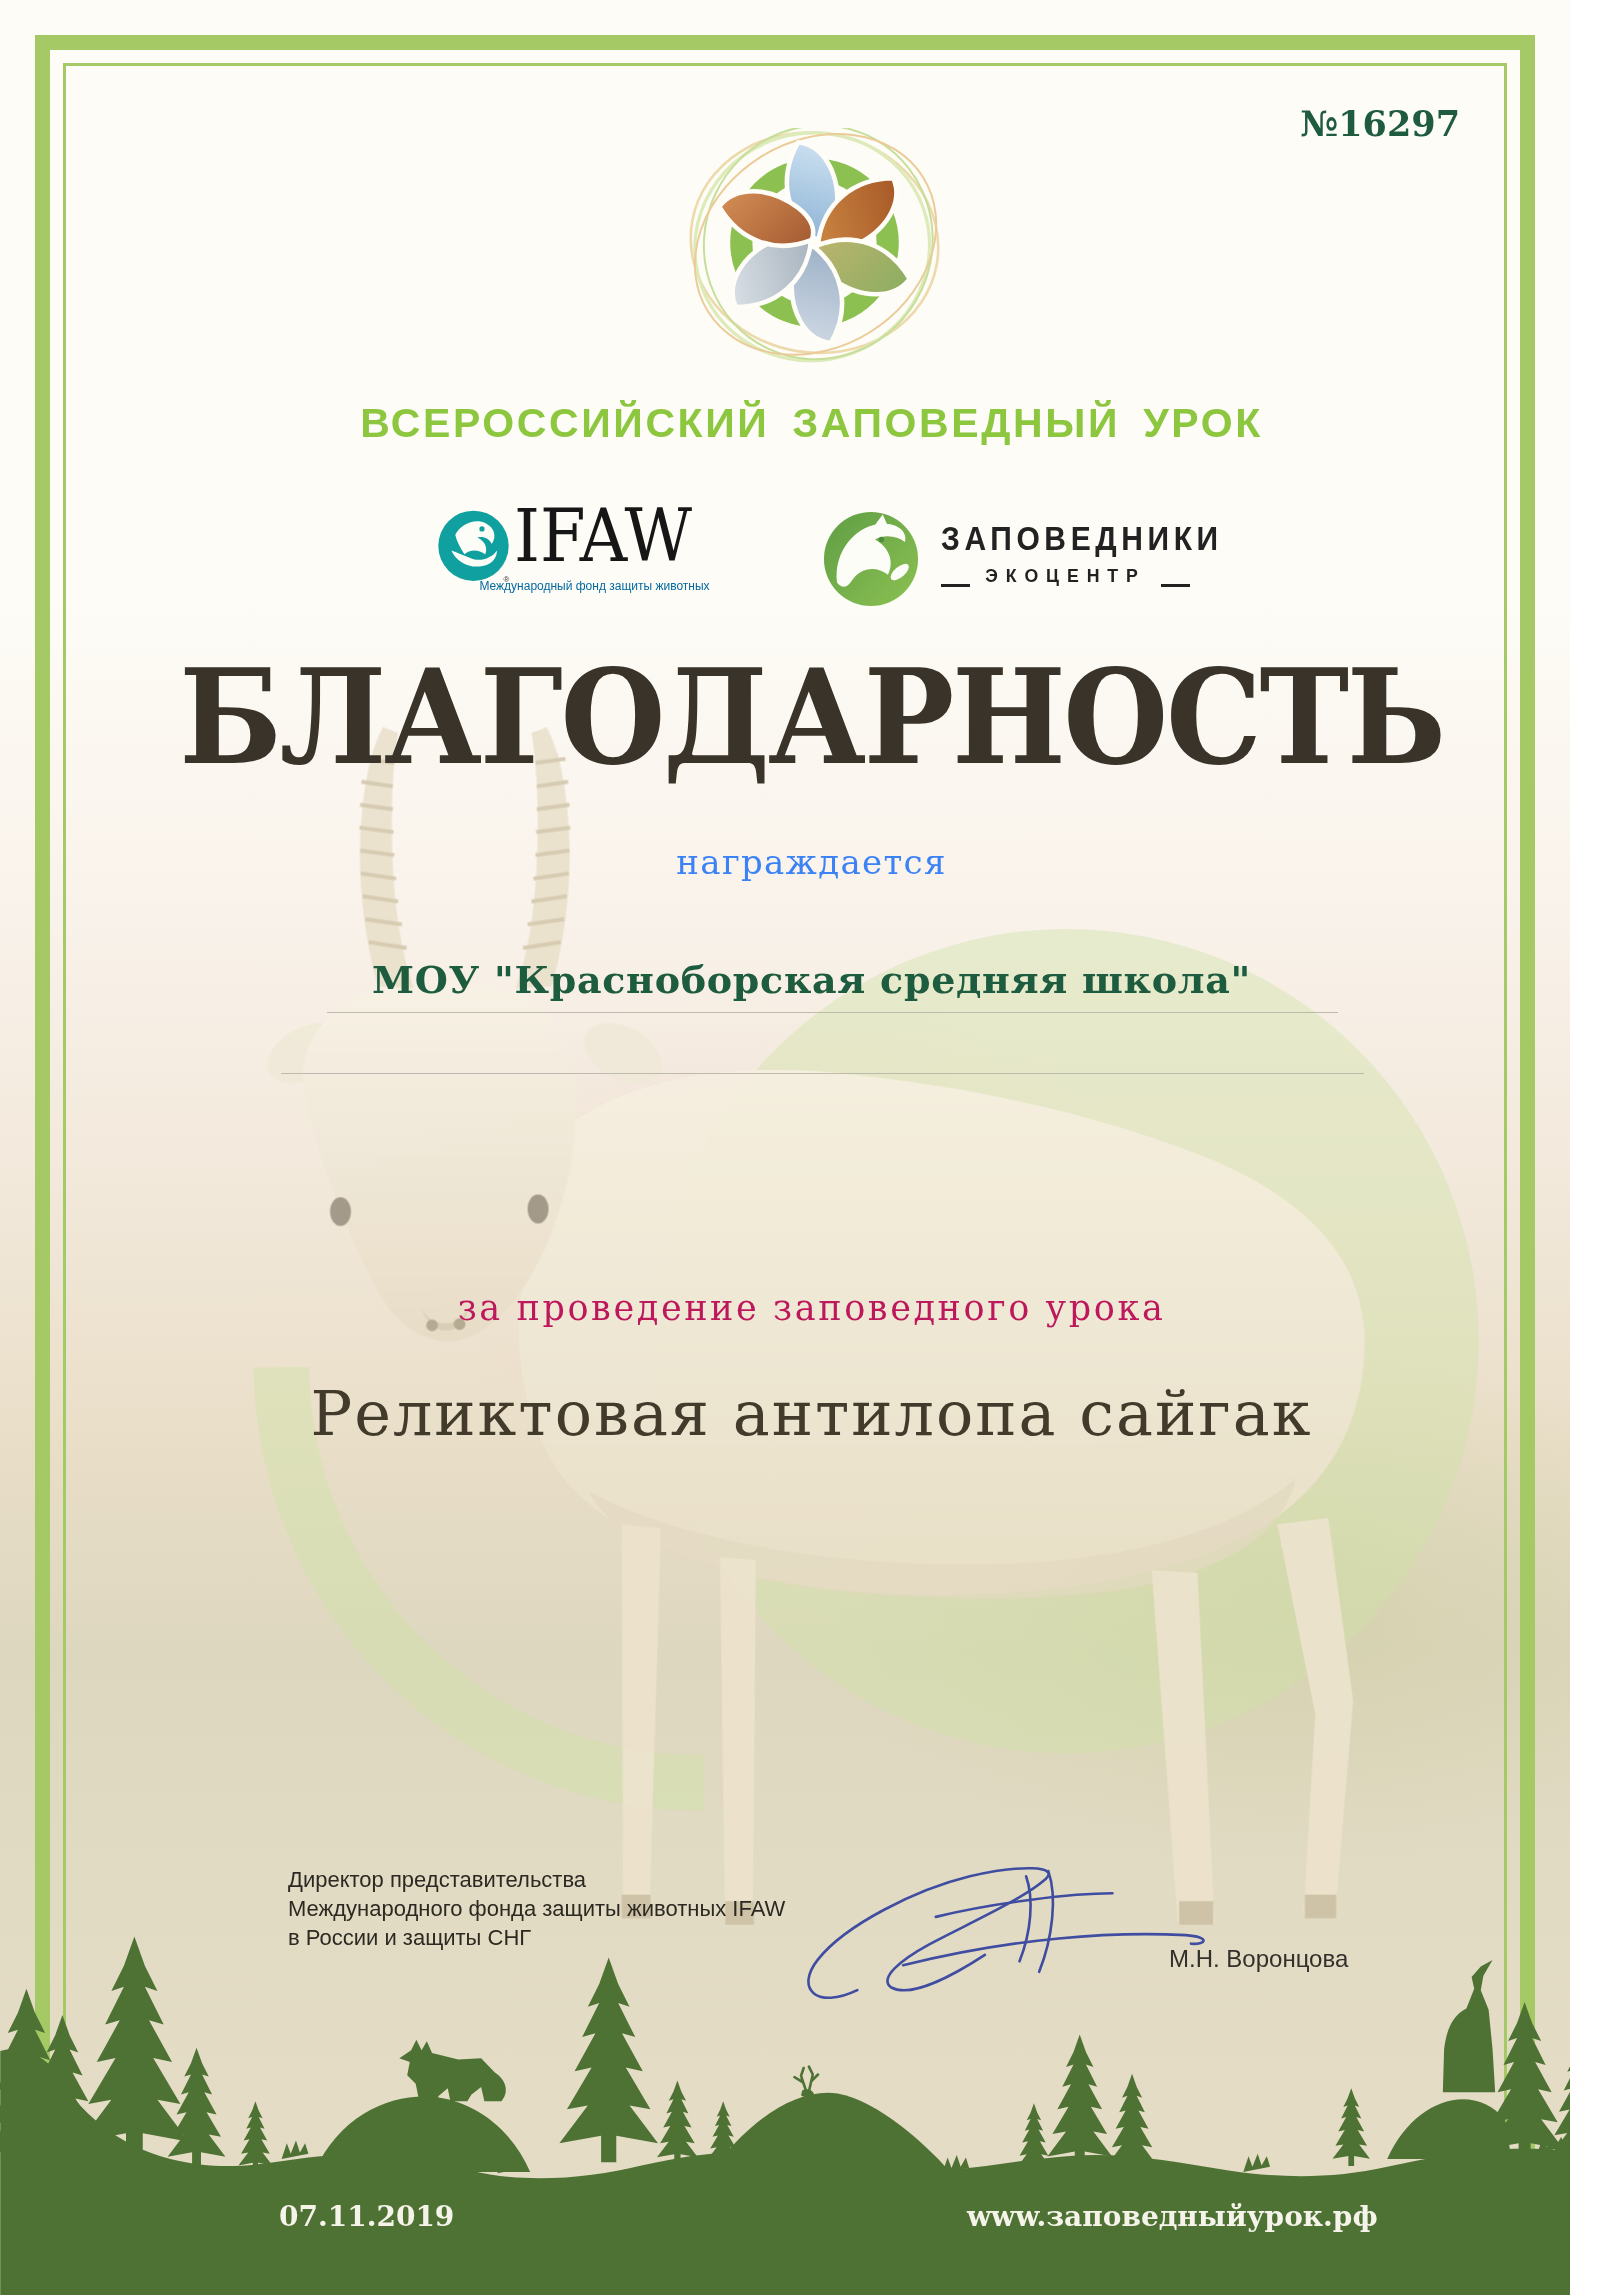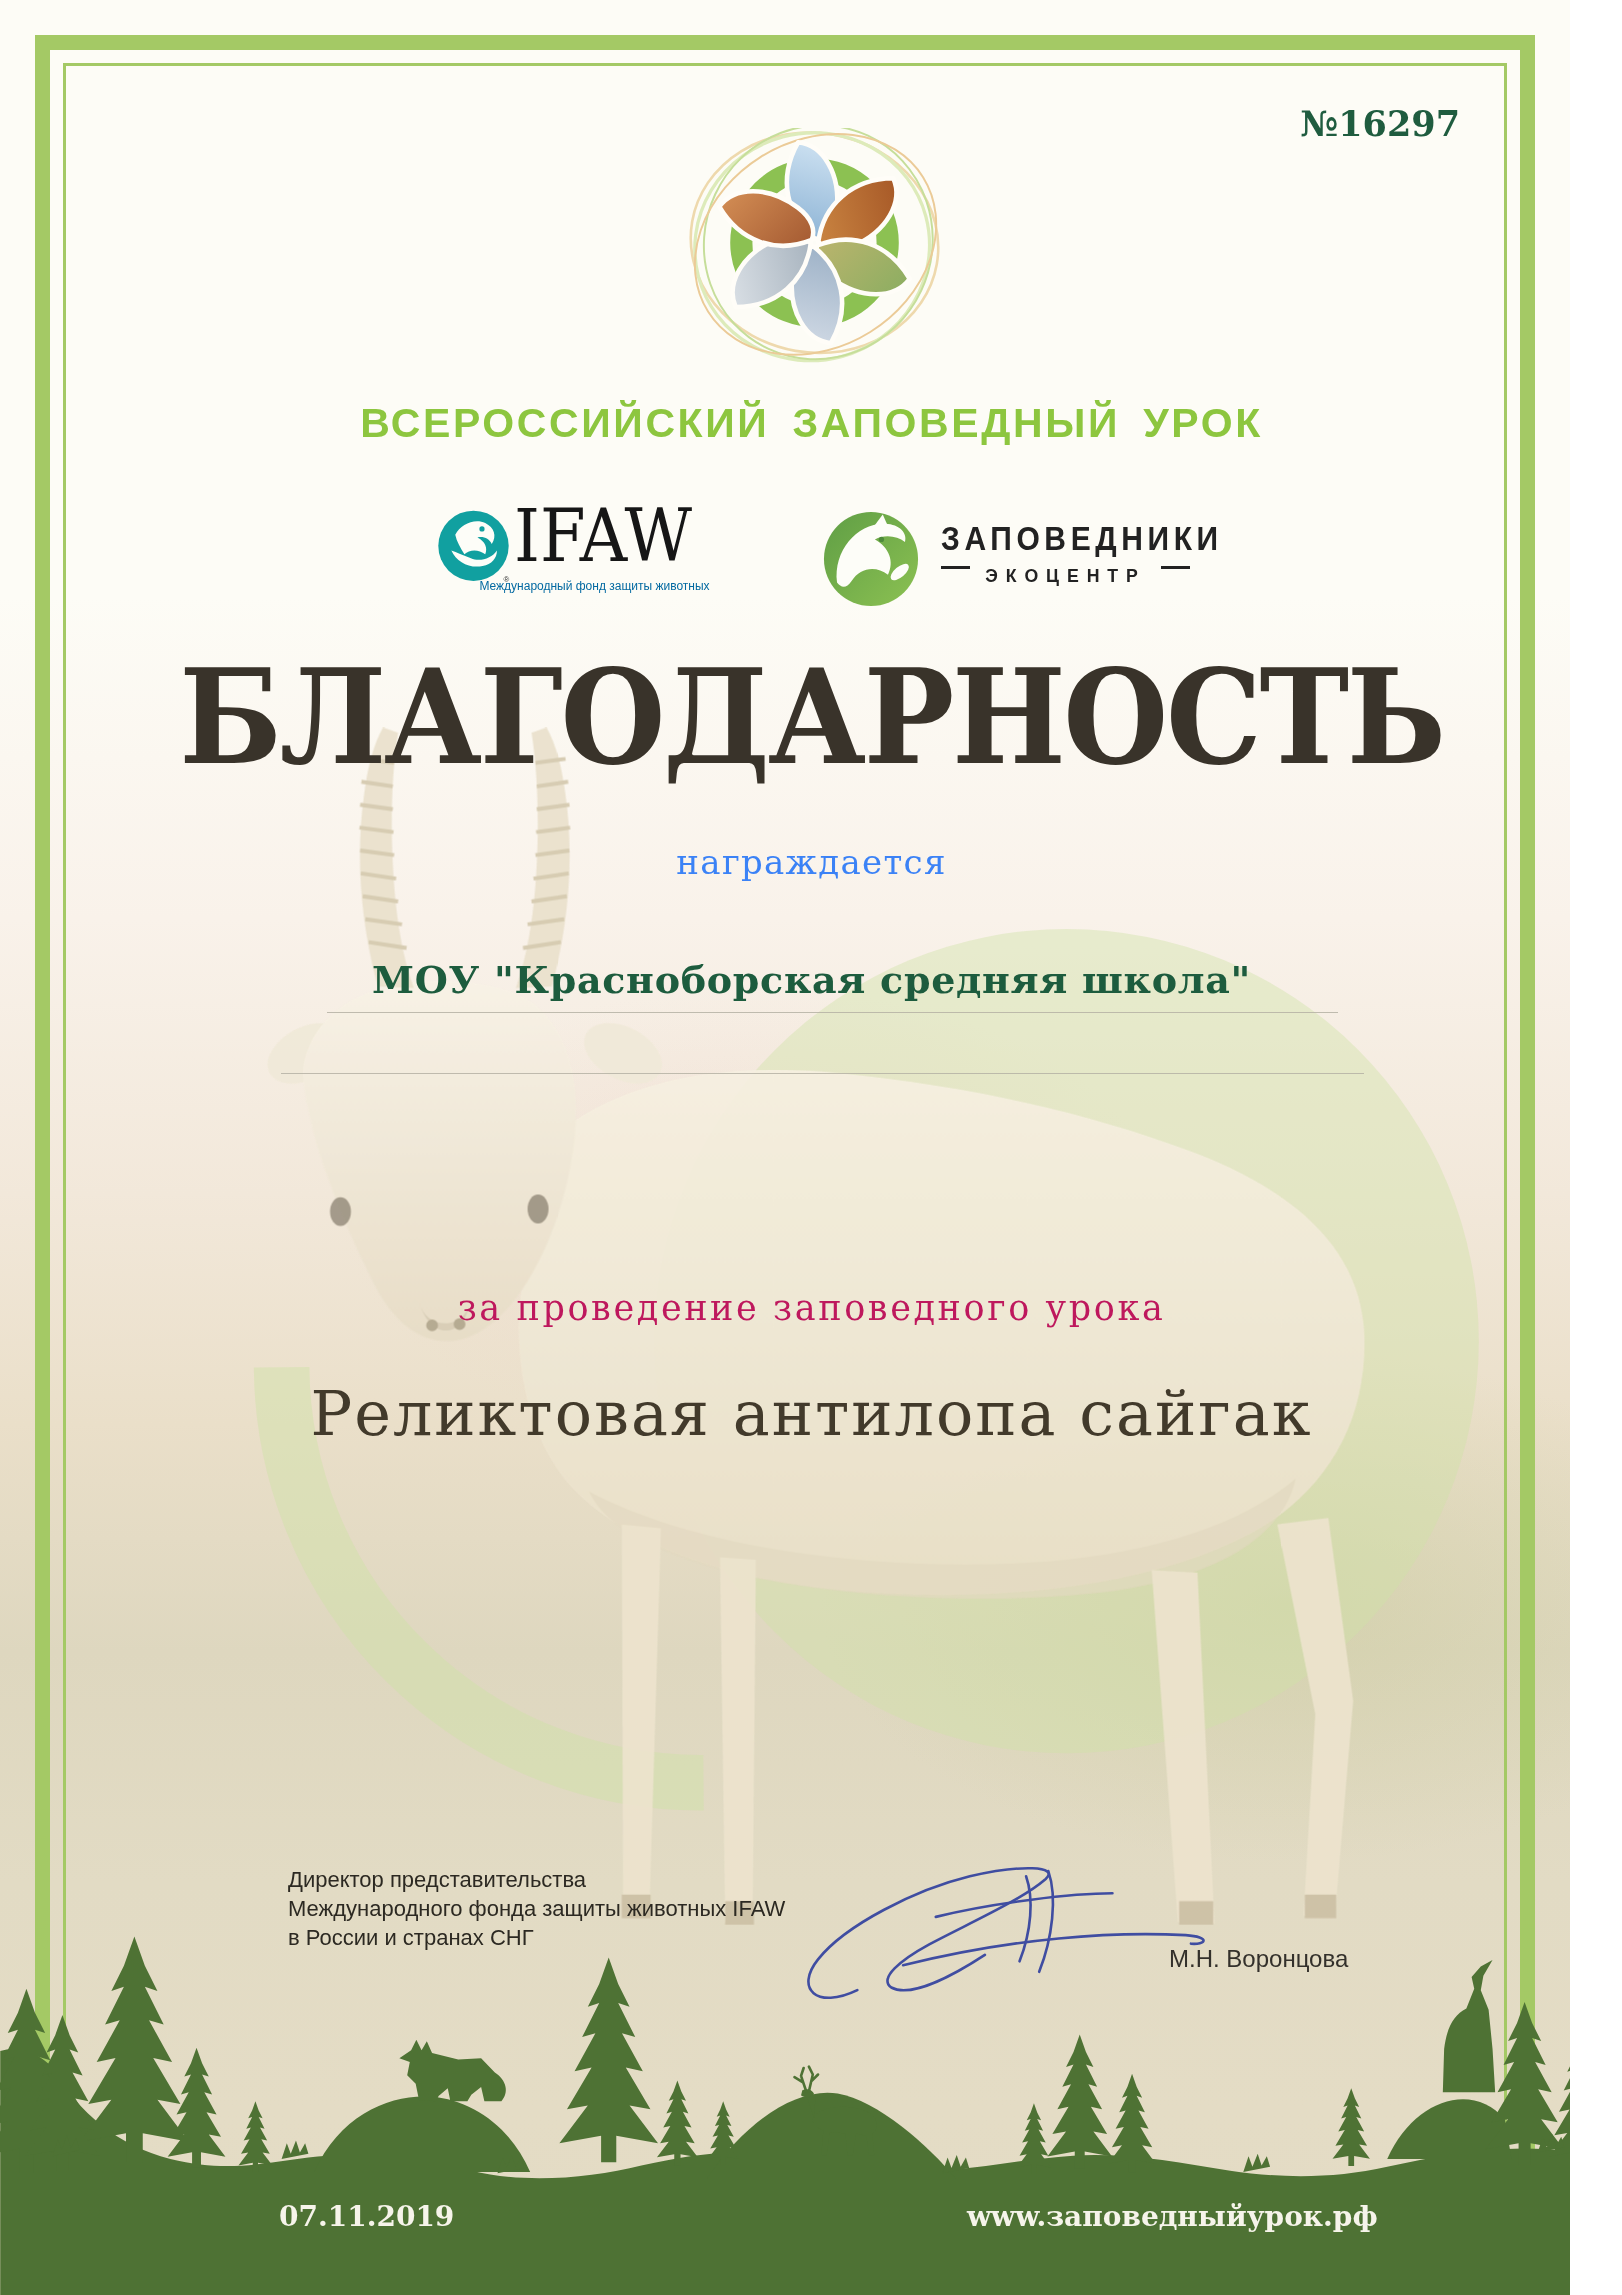--- a/index.html
+++ b/index.html
@@ -34,21 +34,21 @@
   .ifaw-group{left:437px;top:510px;width:314px;height:105px;}
   .ifaw-word{position:absolute;left:77px;top:-17px;font-family:"DejaVu Serif",serif;
     font-size:73px;color:#161616;transform:scaleX(.9);transform-origin:left;}
   .ifaw-tagline{position:absolute;left:10.5px;top:69px;width:294px;text-align:center;
     font-size:12px;color:#0369a1;}
 
   .eco-group{left:822px;top:510px;width:393px;height:111px;}
   .eco-word{position:absolute;left:119px;top:11.8px;font-weight:bold;font-size:30px;
     letter-spacing:4.6px;color:#222;transform:scaleY(1.12);}
   .eco-sub{position:absolute;left:119px;top:56px;width:249px;display:flex;
-    align-items:flex-start;justify-content:center;gap:15px;}
+    align-items:flex-end;justify-content:center;gap:15px;}
   .eco-sub span{font-size:17.7px;letter-spacing:7.9px;color:#222;font-weight:bold;}
   .eco-dash{width:41px;height:2.6px;background:#222;}
 
   .main-title{top:640px;font-family:"DejaVu Serif",serif;font-weight:bold;
     font-size:131px;letter-spacing:-2.6px;color:#39332a;transform:scaleX(.92);}
   .award-label{top:842px;font-family:"DejaVu Serif",serif;font-size:34px;
     letter-spacing:1.3px;color:#3b82f6;}
   .recipient{top:957px;font-family:"DejaVu Serif",serif;font-weight:bold;
     font-size:38px;letter-spacing:0.7px;color:#1d5c3e;}
   .rule{position:absolute;height:1.3px;background:#b5b1a5;opacity:.85;z-index:4;}
@@ -293,21 +293,21 @@
   <div class="txt center award-label">награждается</div>
   <div class="txt center recipient">МОУ "Красноборская средняя школа"</div>
   <div class="rule rule1"></div>
   <div class="rule rule2"></div>
   <div class="txt center reason-line">за проведение заповедного урока</div>
   <div class="txt center lesson-title">Реликтовая антилопа сайгак</div>
 
   <div class="txt sig-block">
     <div>Директор представительства</div>
     <div>Международного фонда защиты животных IFAW</div>
-    <div>в России и странах СНГ</div>
+    <div>в России и защиты СНГ</div>
   </div>
 
   <svg class="layer" style="z-index:4" width="1623" height="2295" viewBox="0 0 2480 3508">
     <g stroke="#2e3e9e" stroke-width="4" fill="none" stroke-linecap="round" opacity="0.9">
       <path d="M1310,3042 C1248,3072 1214,3040 1250,2995 C1292,2942 1400,2888 1482,2868
                C1560,2850 1620,2852 1598,2872 C1560,2905 1480,2940 1420,2972
                C1376,2996 1342,3024 1362,3038 C1392,3054 1456,3020 1505,2988"></path>
       <path d="M1568,2868 C1580,2902 1576,2952 1558,2998"></path>
       <path d="M1602,2860 C1616,2900 1608,2964 1588,3014"></path>
       <path d="M1380,3004 C1550,2962 1700,2952 1812,2958 C1852,2961 1842,2973 1820,2971"></path>

